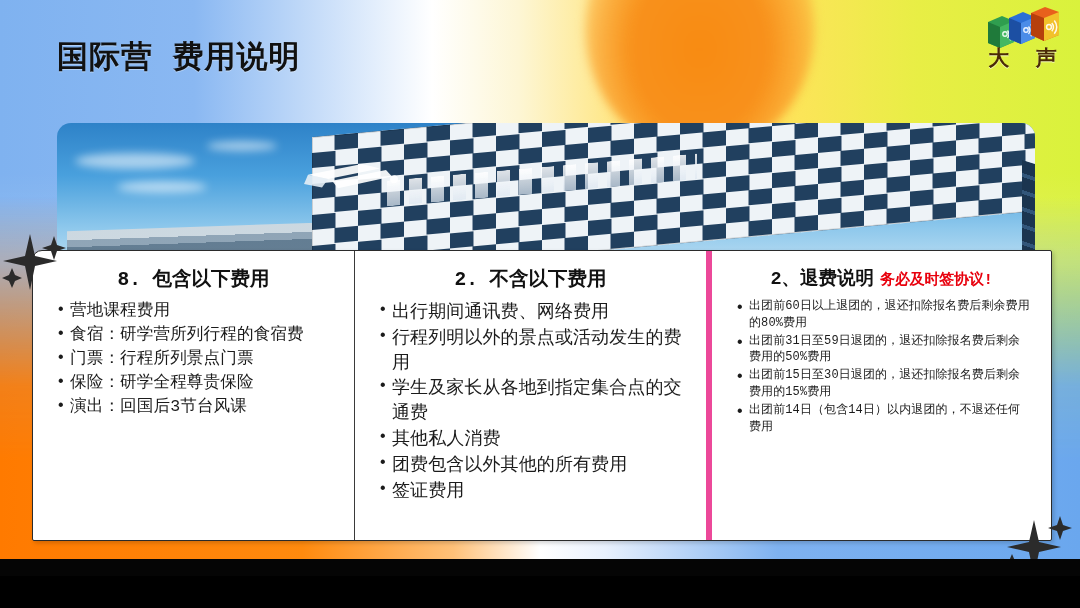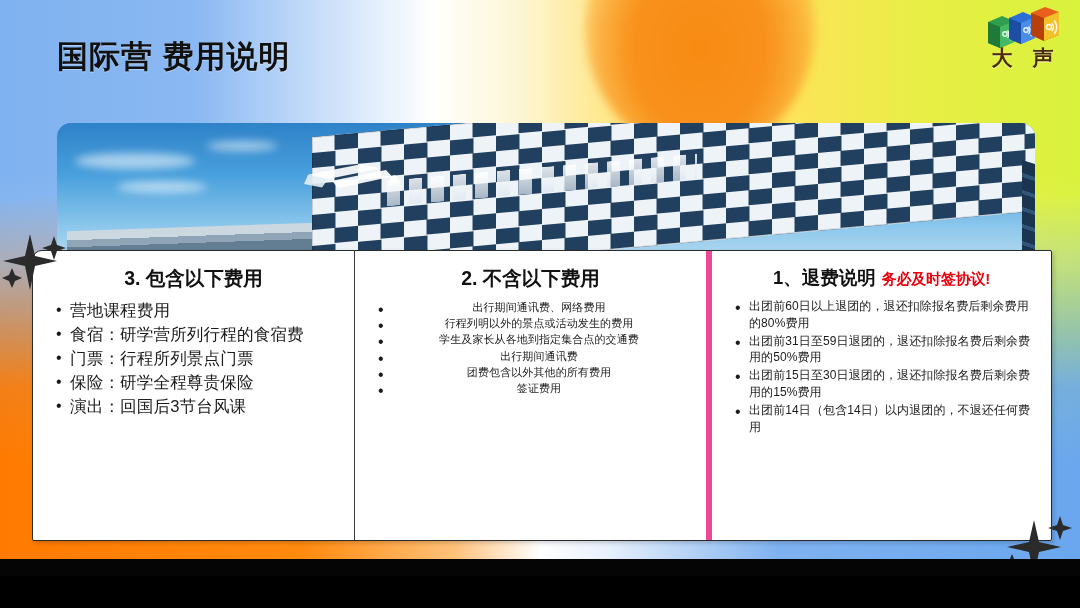--- a/index.html
+++ b/index.html
@@ -3,20 +3,21 @@
 <meta charset="utf-8">
 <style>
   html,body{margin:0;padding:0;background:#000;}
   body{font-family:"Liberation Sans","DejaVu Sans",sans-serif;}
 
   #slide{
     position:relative;
     width:1080px;height:576px;
     overflow:hidden;
     background:#eab308;
+    font-family:Liberation Mono, monospace;
   }
 
   
   .bg-base{
     position:absolute;inset:0;
     background:
       linear-gradient(to bottom,
         rgba(255,255,255,0) 0%,
         rgba(255,255,255,0) 30%,
         rgba(255,255,255,.15) 45%,
@@ -168,21 +169,21 @@
     line-height:1.38;
     color:#1b1b1b;
     letter-spacing:.1px;
   }
   ul.bullets li:before{
     content:"•";
     position:absolute;left:3px;top:-1px;
     font-size:16px;color:#1b1b1b;
   }
   .col-1 ul.bullets li{font-size:16.6px;}
-  .col-2 ul.bullets li{font-size:11px;text-align:center;}
+  .col-2 ul.bullets li{font-size:18px;}
   .col-3 ul.bullets li{font-size:12px;line-height:1.4;}
 
   
   .spark{position:absolute;fill:#2b2b2b;}
 </style>
 </head>
 <body>
 
 <div id="slide">
 
@@ -245,48 +246,48 @@
       <path d="M6 10 L26 16 L20 24 L2 19 Z" fill="#e6eef5" opacity=".9"></path>
       <path d="M30 18 L84 12 L90 19 L36 26 Z" fill="#ffffff" opacity=".92"></path>
       <circle cx="92" cy="22" r="4" fill="#ffffff" opacity=".9"></circle>
     </svg>
   </div>
 
   <div class="card">
 
     <div class="col col-1">
       <div class="col-head">
-        <span>3. 包含以下费用</span>
+        <span>8. 包含以下费用</span>
       </div>
       <ul class="bullets">
         <li>营地课程费用</li>
         <li>食宿：研学营所列行程的食宿费</li>
         <li>门票：行程所列景点门票</li>
         <li>保险：研学全程尊贵保险</li>
         <li>演出：回国后3节台风课</li>
       </ul>
     </div>
 
     <div class="col col-2">
       <div class="col-head">
         <span>2. 不含以下费用</span>
       </div>
       <ul class="bullets">
         <li>出行期间通讯费、网络费用</li>
         <li>行程列明以外的景点或活动发生的费用</li>
         <li>学生及家长从各地到指定集合点的交通费</li>
-        <li>出行期间通讯费</li>
+        <li>其他私人消费</li>
         <li>团费包含以外其他的所有费用</li>
         <li>签证费用</li>
       </ul>
     </div>
 
     <div class="col col-3">
       <div class="col-head">
-        <span>1、退费说明</span><span class="head-warn">务必及时签协议!</span>
+        <span>2、退费说明</span><span class="head-warn">务必及时签协议!</span>
       </div>
       <ul class="bullets">
         <li>出团前60日以上退团的，退还扣除报名费后剩余费用的80%费用</li>
         <li>出团前31日至59日退团的，退还扣除报名费后剩余费用的50%费用</li>
         <li>出团前15日至30日退团的，退还扣除报名费后剩余费用的15%费用</li>
         <li>出团前14日（包含14日）以内退团的，不退还任何费用</li>
       </ul>
     </div>
 
   </div>

